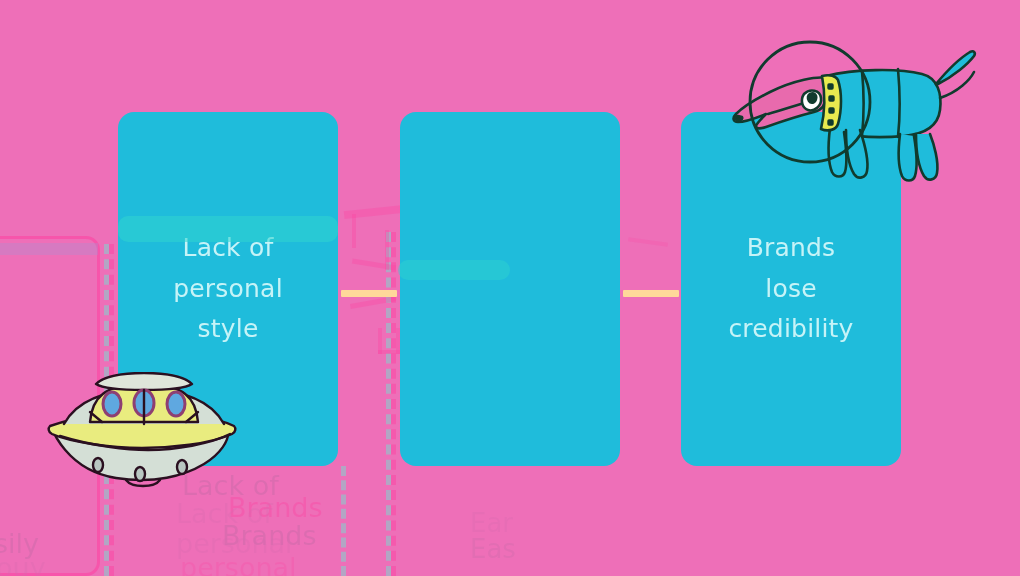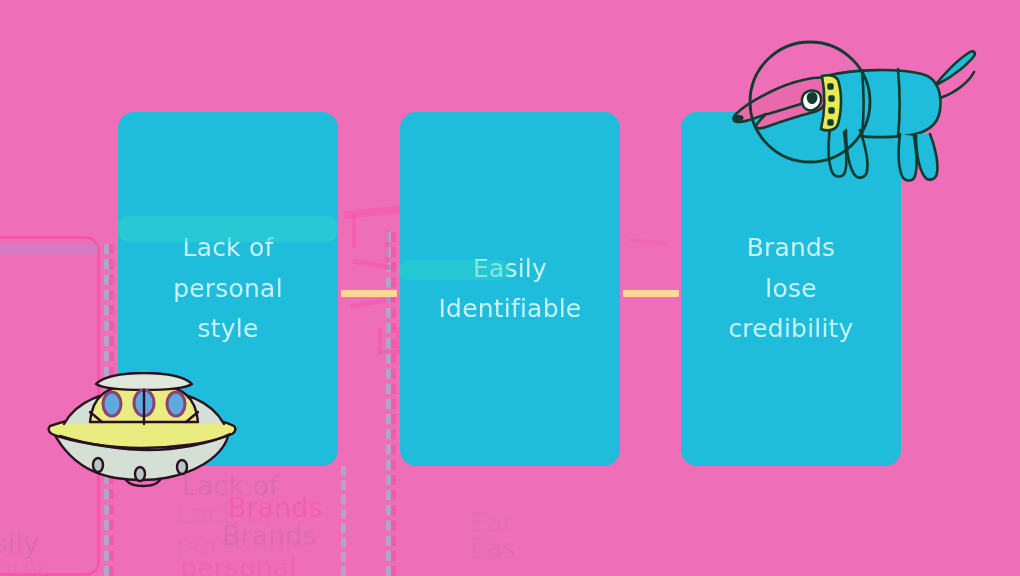--- a/index.html
+++ b/index.html
@@ -143,22 +143,20 @@
 
   <div class="card" style="left:118px; top:112px; width:220px; height:354px;">
     <div class="seam" style="left:0; top:104px; width:220px; height:26px;"></div>
     <span class="card-label">Lack of
 personal
 style</span>
   </div>
 
   <div class="card" style="left:400px; top:112px; width:220px; height:354px;">
     <div class="seam" style="left:-2px; top:148px; width:112px; height:20px; opacity:.45;"></div>
-    <span class="card-label">Easily
-Identifiable</span>
   </div>
 
   <div class="card" style="left:681px; top:112px; width:220px; height:354px;">
     <span class="card-label">Brands
 lose
 credibility</span>
   </div>
 
   <div class="illus" id="ufo">
     <svg width="200" height="120" viewBox="0 0 200 120" xmlns="http://www.w3.org/2000/svg">

